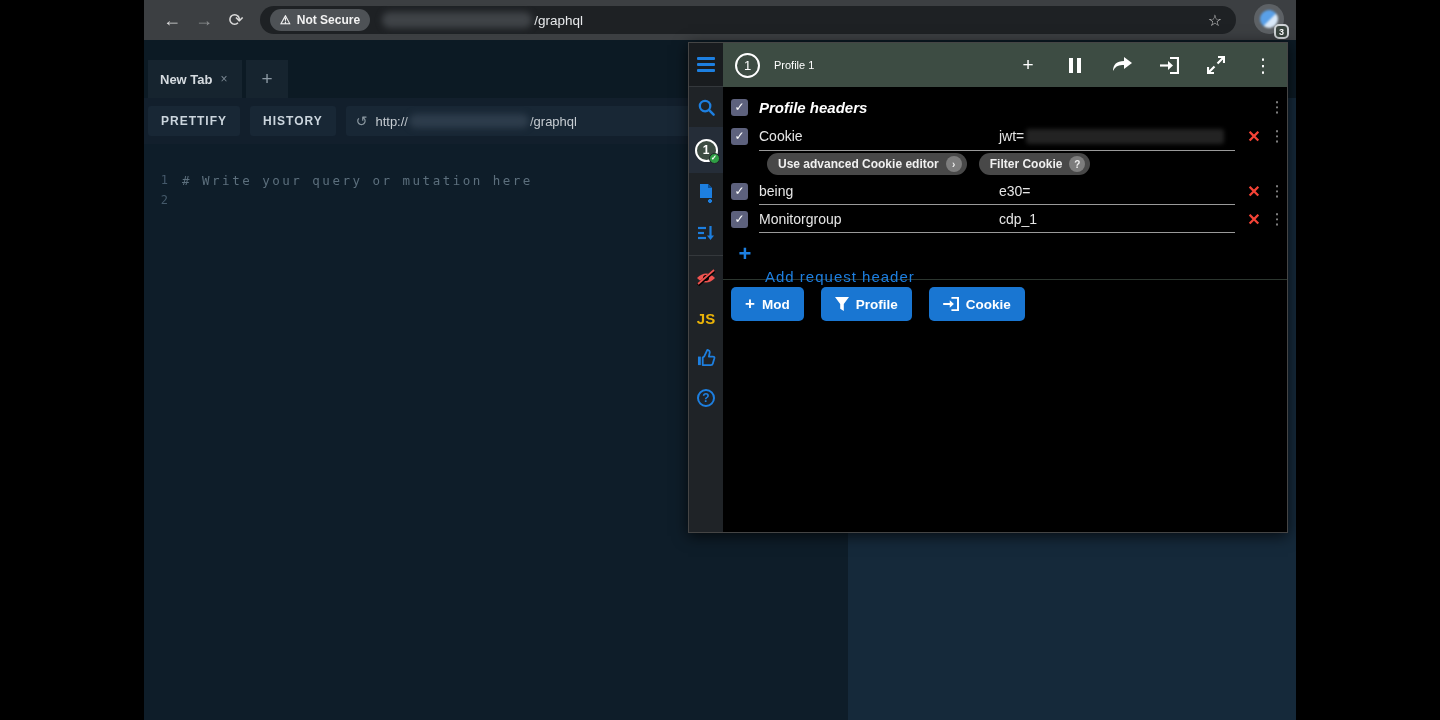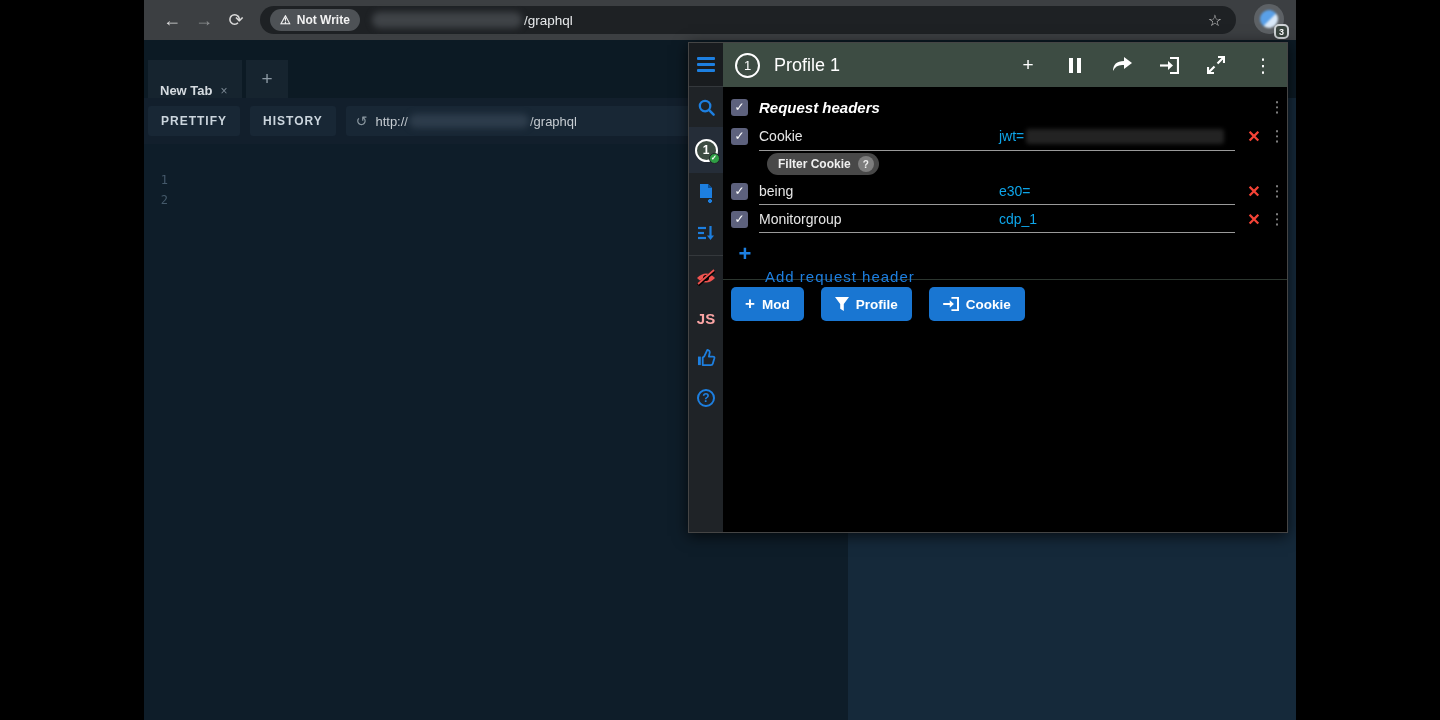--- a/index.html
+++ b/index.html
@@ -26,21 +26,21 @@
                   background:linear-gradient(135deg,#5aa0e8 55%, #d9e8f8 55%); filter:blur(1px); }
   .avatar-badge { position:absolute; right:-3px; bottom:-3px; min-width:15px; height:15px; border-radius:5px;
                   background:#3a453f; border:2px solid #cfd3d6; color:#fff; font-size:9px; font-weight:bold;
                   display:flex; align-items:center; justify-content:center; }
 
   
   .page { position:absolute; top:40px; left:0; right:0; bottom:0; background:#0c1a24; }
   .pane-left  { position:absolute; top:58px; left:0; width:704px; bottom:0; background:#0e1d29; }
   .pane-right { position:absolute; top:58px; left:704px; right:0; bottom:0; background:#15293a; }
   .tab { position:absolute; left:4px; top:20px; width:94px; height:38px; background:#16242f;
-         display:flex; align-items:flex-end; padding:0 8px 0 12px; cursor:pointer; }
+         display:flex; align-items:center; padding:0 8px 0 12px; cursor:pointer; }
   .tab-label { color:#d5dbe0; font-size:13px; font-weight:bold; }
   .tab-close { color:#7b8893; font-size:12px; margin-left:8px; cursor:pointer; }
   .newtab { position:absolute; left:102px; top:20px; width:42px; height:38px; background:#16242f;
             color:#8b98a3; font-size:19px; display:flex; align-items:center; justify-content:center; cursor:pointer; }
   .qtoolbar { position:absolute; top:58px; left:0; width:704px; height:46px; background:#121f2c;
               display:flex; align-items:center; padding:0 4px; }
   .qbtn { height:30px; background:#182735; border-radius:3px; color:#cbd5dd; font-size:12px; font-weight:bold;
           letter-spacing:1px; display:flex; align-items:center; padding:0 13px; margin-right:10px; cursor:pointer; }
   .endpoint { flex:1; height:30px; background:#182735; border-radius:3px; display:flex; align-items:center;
               padding:0 10px; color:#c6ccd2; font-size:13px; }
@@ -62,43 +62,43 @@
   .side-cell.sel { background:#252d38; height:46px; }
   .side-div { width:34px; height:1px; background:#34383c; margin:2px 0; }
   .burger { display:flex; flex-direction:column; gap:3px; }
   .burger span { width:18px; height:3px; background:#1d7fe0; border-radius:1px; }
   .p1ring { position:relative; width:23px; height:23px; border:2px solid #fff; border-radius:50%;
             background:#3d4c43; color:#fff; font-size:12px; font-weight:bold;
             display:flex; align-items:center; justify-content:center; }
   .p1badge { position:absolute; right:-4px; bottom:-4px; width:11px; height:11px; border-radius:50%;
              background:#2e9e44; color:#fff; font-size:7px; display:flex; align-items:center; justify-content:center;
              border:1px solid #1f2327; }
-  .js-label { color:#fca5a5; font-weight:bold; font-size:15px; }
+  .js-label { color:#eab308; font-weight:bold; font-size:15px; }
   .helpring { width:18px; height:18px; border:2px solid #1d7fe0; border-radius:50%; color:#1d7fe0;
               font-size:12px; font-weight:bold; display:flex; align-items:center; justify-content:center; }
 
   .pmain { flex:1; display:flex; flex-direction:column; min-width:0; }
   .pheader { height:44px; background:#3d4c43; display:flex; align-items:center; padding:0 14px 0 12px; flex:none; }
   .hcircle { width:25px; height:25px; border:2px solid #fff; border-radius:50%; color:#fff; font-size:13px;
              display:flex; align-items:center; justify-content:center; margin-right:14px; flex:none; }
-  .ptitle { color:#fff; font-size:18px; }
+  .ptitle { color:#fff; font-size:11px; }
   .hicons { margin-left:auto; display:flex; align-items:center; gap:27px; }
   .hic { color:#fff; font-size:19px; cursor:pointer; display:flex; align-items:center; justify-content:center;
          width:20px; height:20px; }
   .pausebars { display:flex; gap:4px; }
   .pausebars span { width:4px; height:15px; background:#fff; }
 
   .pcontent { flex:1; background:#000; padding:6px 0 0 8px; position:relative; overflow:hidden; }
   .hrow { display:flex; align-items:center; height:28px; }
   .hrow.tall { height:30px; }
   .cbx { width:17px; height:17px; background:#5d617d; border-radius:3px; color:#fff; font-size:12px;
          display:flex; align-items:center; justify-content:center; margin-right:11px; flex:none; cursor:pointer; }
   .sec-title { color:#fff; font-size:15px; font-weight:bold; font-style:italic; }
   .hname { width:240px; color:#e6e6e6; font-size:14px; flex:none; }
-  .hval { color:#0ea5e9; font-size:14px; display:flex; align-items:center; flex:1; min-width:0; }
+  .hval { color:#e5e5e5; font-size:14px; display:flex; align-items:center; flex:1; min-width:0; }
   .jwt-blur { width:198px; height:15px; background:#232323; border-radius:3px; filter:blur(2px); margin-left:2px; }
   .rowline { position:relative; }
   .rowline .underline { position:absolute; left:28px; right:52px; bottom:0; height:1px; background:#9a9a9a; }
   .delx { color:#f44336; font-size:16px; font-weight:bold; width:26px; text-align:center; cursor:pointer; flex:none; }
   .rdots { color:#9e9e9e; font-size:15px; width:20px; text-align:center; cursor:pointer; flex:none; letter-spacing:0; }
   .secdots { margin-left:auto; }
 
   .chiprow { display:flex; align-items:center; gap:12px; height:26px; padding-left:36px; }
   .chip { display:inline-flex; align-items:center; gap:7px; background:#484848; border-radius:12px; height:22px;
           padding:0 5px 0 11px; color:#f0f0f0; font-size:12px; font-weight:bold; cursor:pointer; }
@@ -125,21 +125,21 @@
 <div class="stage">
 
   <div class="browser">
     <div class="chrome">
       <div class="navicon">←</div>
       <div class="navicon dim">→</div>
       <div class="navicon">⟳</div>
       <div class="omnibox">
         <span class="sec-chip">
           <span class="warn-tri">⚠</span>
-          <span>Not Write</span>
+          <span>Not Secure</span>
         </span>
         <span class="url-blur"></span>
         <span class="url-suffix">/graphql</span>
         <span class="star">☆</span>
       </div>
       <div class="avatar-wrap">
         <div class="avatar">
           <div class="avatar-glyph"></div>
         </div>
         <div class="avatar-badge">3</div>
@@ -163,20 +163,21 @@
           <span class="hist-ic">↺</span>
           <span>http://</span>
           <span class="ep-blur"></span>
           <span>/graphql</span>
         </div>
       </div>
 
       <div class="editor">
         <div class="ed-row">
           <span class="gutter">1</span>
+          <span class="code"># Write your query or mutation here</span>
         </div>
         <div class="ed-row">
           <span class="gutter">2</span>
         </div>
       </div>
     </div>
   </div>
 
   <div class="popup">
     <div class="psidebar">
@@ -269,37 +270,41 @@
             </svg>
           </div>
           <div class="hic">⋮</div>
         </div>
       </div>
 
       <div class="pcontent">
 
         <div class="hrow">
           <span class="cbx">✓</span>
-          <span class="sec-title">Request headers</span>
+          <span class="sec-title">Profile headers</span>
           <span class="rdots secdots">⋮</span>
         </div>
 
         <div class="hrow tall rowline">
           <span class="cbx">✓</span>
           <span class="hname">Cookie</span>
           <span class="hval">
             <span>jwt=</span>
             <span class="jwt-blur"></span>
           </span>
           <span class="delx">✕</span>
           <span class="rdots">⋮</span>
           <span class="underline"></span>
         </div>
 
         <div class="chiprow">
+          <span class="chip">
+            <span>Use advanced Cookie editor</span>
+            <span class="chip-ic">›</span>
+          </span>
           <span class="chip">
             <span>Filter Cookie</span>
             <span class="chip-ic">?</span>
           </span>
         </div>
 
         <div class="hrow rowline">
           <span class="cbx">✓</span>
           <span class="hname">being</span>
           <span class="hval">

